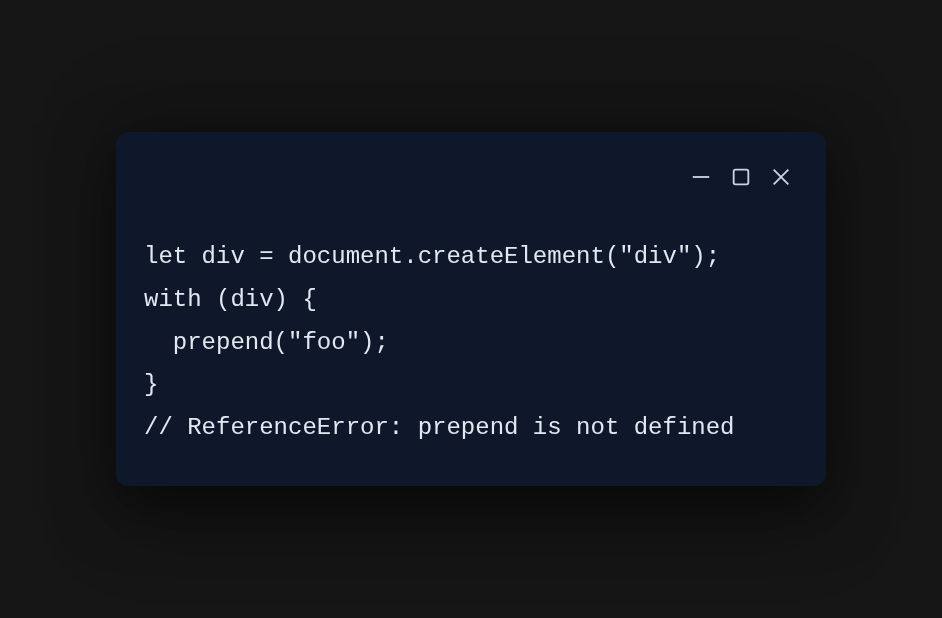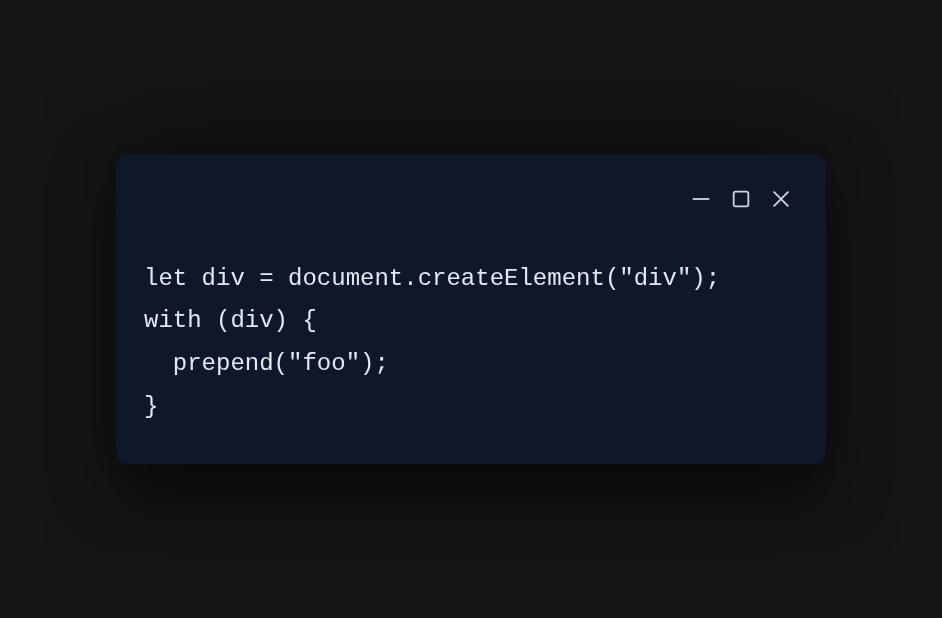--- a/index.html
+++ b/index.html
@@ -103,14 +103,14 @@
       </svg>
     </div>
     <div class="ctrl-icon">
       <svg viewBox="0 0 24 24" width="24" height="24">
         <line x1="4" y1="4" x2="20" y2="20"></line>
         <line x1="20" y1="4" x2="4" y2="20"></line>
       </svg>
     </div>
   </div>
 
-  <div class="code-block"><span class="code-line">let div = document.createElement("div");</span><span class="code-line"></span><span class="code-line">with (div) {</span><span class="code-line">  prepend("foo");</span><span class="code-line">}</span></div>
+  <div class="code-block"><span class="code-line">let div = document.createElement("div");</span><span class="code-line"></span><span class="code-line">with (div) {</span><span class="code-line">  prepend("foo");</span><span class="code-line">}</span><span class="code-line comment">// ReferenceError: prepend is not defined</span></div>
 </div>
 
 </body></html>

